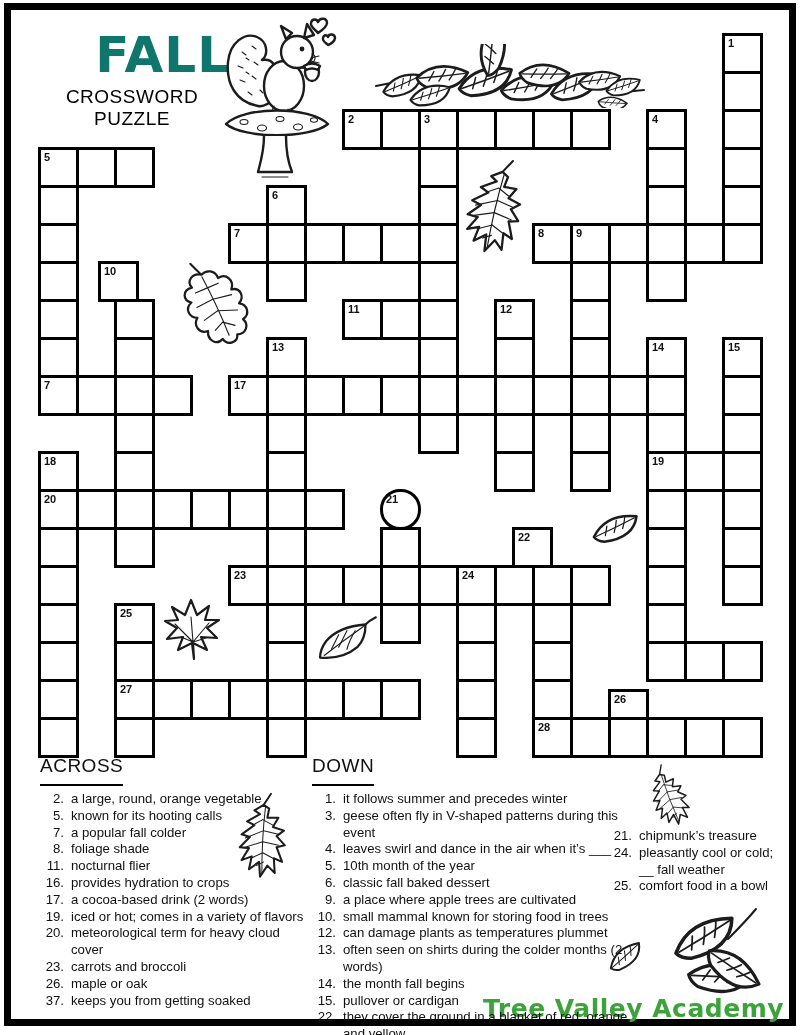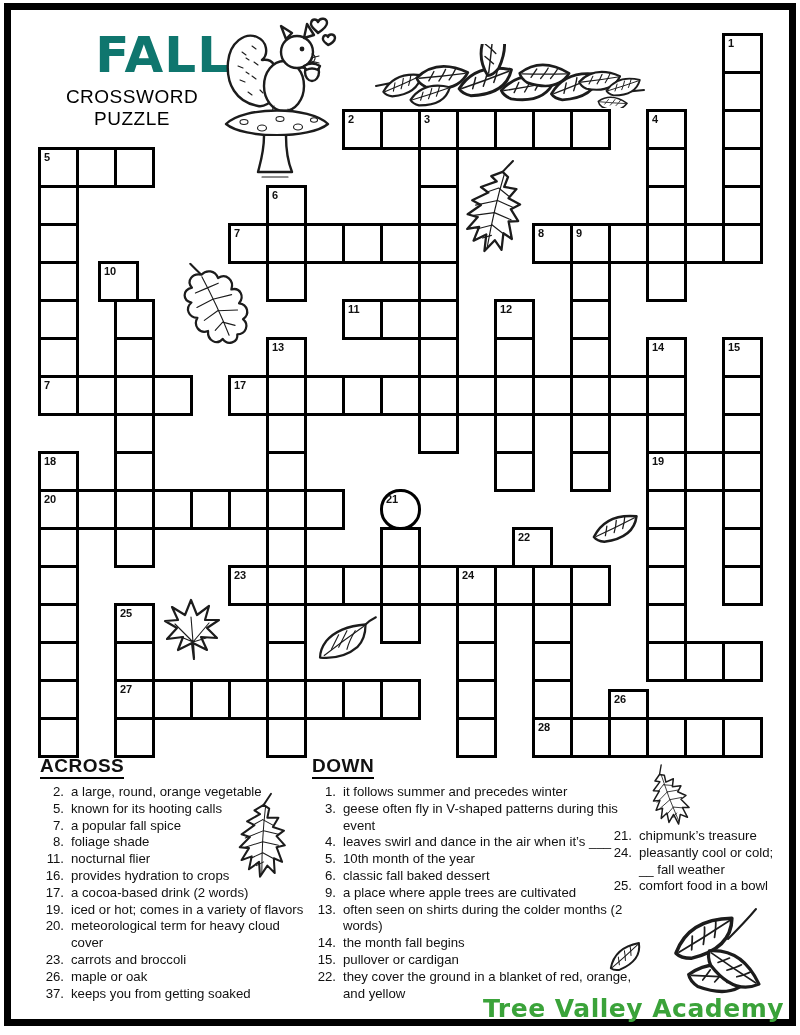--- a/index.html
+++ b/index.html
@@ -14,22 +14,22 @@
   .lf{fill:#fff;stroke:#1c1c1c;stroke-width:2.2;stroke-linejoin:round;}
   .lv{fill:none;stroke:#1c1c1c;stroke-width:1.1;stroke-linecap:round;}
   .lv2{fill:none;stroke:#1c1c1c;stroke-width:2;stroke-linecap:round;}
   .sq{fill:#fff;stroke:#1c1c1c;stroke-width:2.4;stroke-linejoin:round;}
   .sqt{fill:none;stroke:#1c1c1c;stroke-width:1.1;stroke-linecap:round;}
   #grid{position:absolute;left:0;top:0;width:800px;height:1035px;z-index:5;}
   .cell{position:absolute;width:41px;height:41px;box-sizing:border-box;
         border:3px solid #000;background:#fff;}
   .cellnum{position:absolute;left:3px;top:1px;font-size:11px;font-weight:bold;line-height:12px;}
   .clues{position:absolute;z-index:6;}
-  .clue-head{font-size:19px;font-weight:bold;letter-spacing:.5px;
-             border-bottom:2.5px solid #000;display:inline-block;padding-bottom:0px;}
+  .clue-head{font-size:19px;font-weight:normal;letter-spacing:.5px;
+             border-bottom:2.5px solid #000;display:inline-block;padding-bottom:7px;}
   .clue{display:flex;line-height:16.8px;font-size:13.2px;}
   .cnum{width:24px;text-align:right;flex:none;}
   .ctxt{margin-left:7px;white-space:pre-line;}
   .footer-brand{position:absolute;right:16px;top:994px;font-size:25px;font-weight:bold;
                 letter-spacing:.5px;font-family:"DejaVu Sans",sans-serif;}
 </style>
 </head>
 <body>
 
 <div class="page">
@@ -394,21 +394,21 @@
         <div class="clue">
           <span class="cnum">2.</span>
           <span class="ctxt">a large, round, orange vegetable</span>
         </div>
         <div class="clue">
           <span class="cnum">5.</span>
           <span class="ctxt">known for its hooting calls</span>
         </div>
         <div class="clue">
           <span class="cnum">7.</span>
-          <span class="ctxt">a popular fall spice</span>
+          <span class="ctxt">a popular fall colder</span>
         </div>
         <div class="clue">
           <span class="cnum">8.</span>
           <span class="ctxt">foliage shade</span>
         </div>
         <div class="clue">
           <span class="cnum">11.</span>
           <span class="ctxt">nocturnal flier</span>
         </div>
         <div class="clue">
@@ -462,20 +462,28 @@
         </div>
         <div class="clue">
           <span class="cnum">6.</span>
           <span class="ctxt">classic fall baked dessert</span>
         </div>
         <div class="clue">
           <span class="cnum">9.</span>
           <span class="ctxt">a place where apple trees are cultivated</span>
         </div>
         <div class="clue">
+          <span class="cnum">10.</span>
+          <span class="ctxt">small mammal known for storing food in trees</span>
+        </div>
+        <div class="clue">
+          <span class="cnum">12.</span>
+          <span class="ctxt">can damage plants as temperatures plummet</span>
+        </div>
+        <div class="clue">
           <span class="cnum">13.</span>
           <span class="ctxt">often seen on shirts during the colder months (2 words)</span>
         </div>
         <div class="clue">
           <span class="cnum">14.</span>
           <span class="ctxt">the month fall begins</span>
         </div>
         <div class="clue">
           <span class="cnum">15.</span>
           <span class="ctxt">pullover or cardigan</span>

